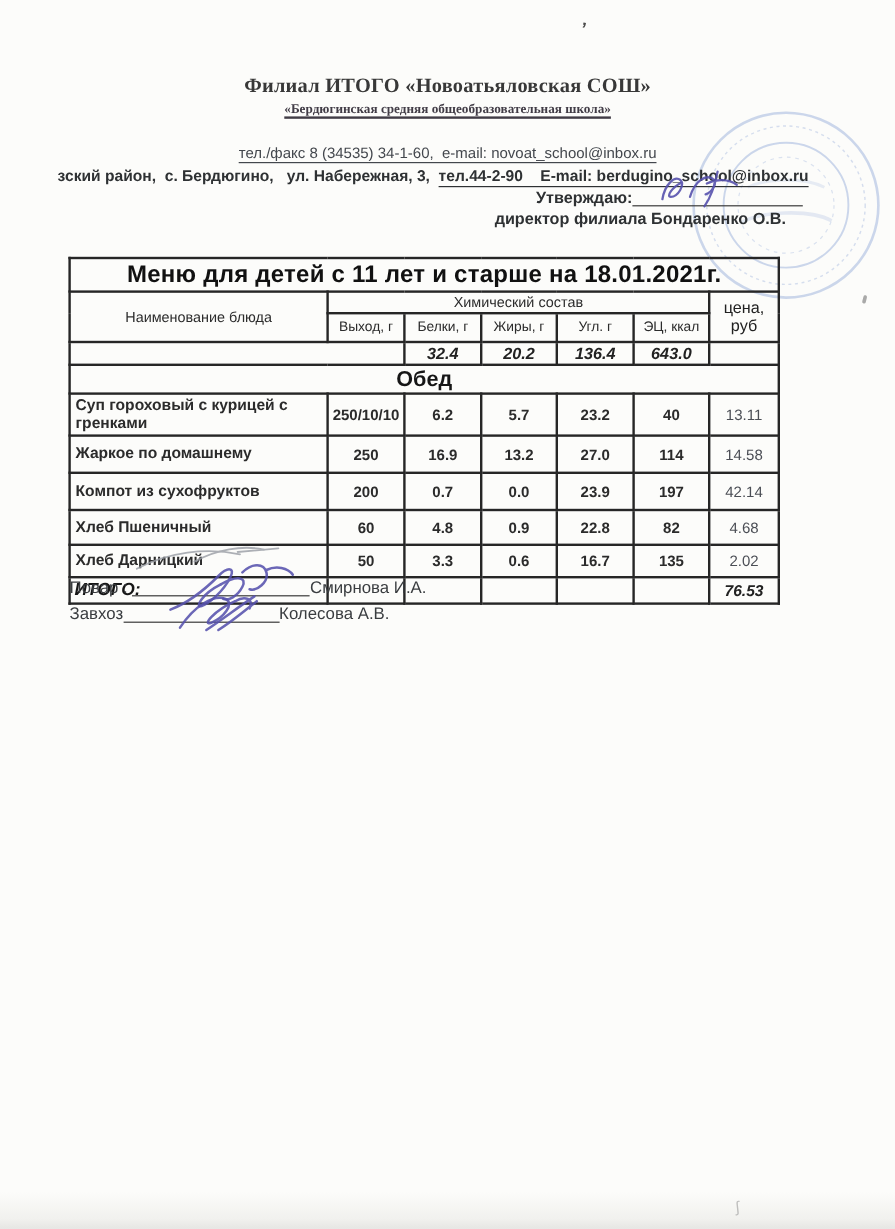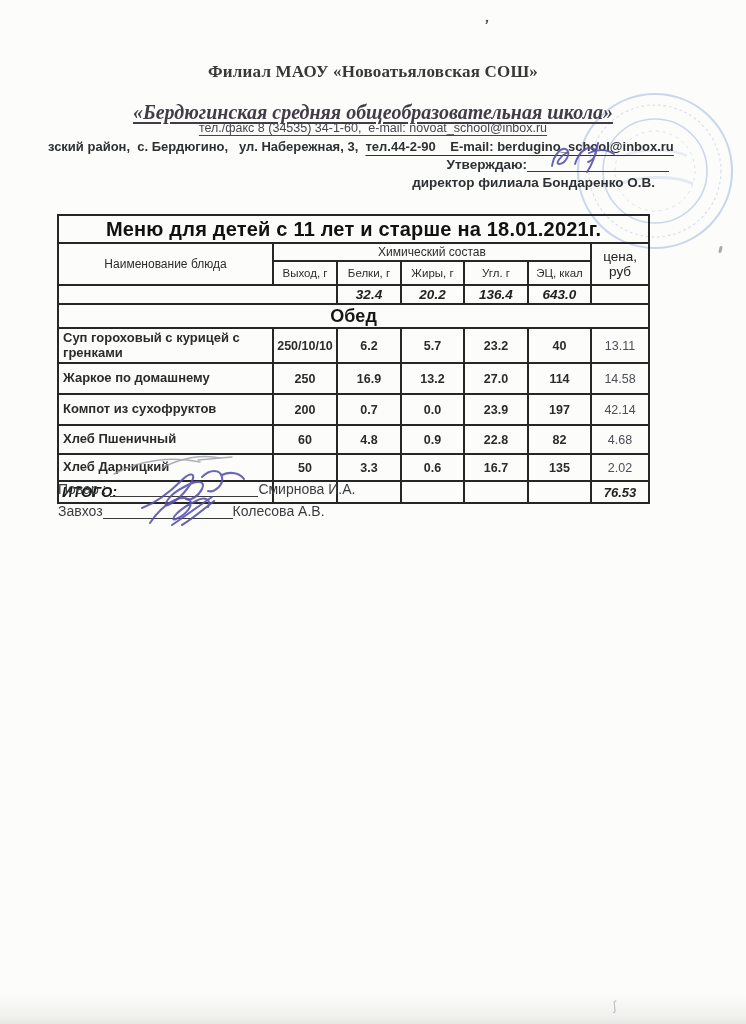--- a/index.html
+++ b/index.html
@@ -9,21 +9,21 @@
     font-family:"Liberation Sans", sans-serif;
     -webkit-font-smoothing:antialiased;
   }
   .sheet{
     position:relative;width:746px;height:1024px;overflow:hidden;
     background:linear-gradient(180deg,#fcfcfa 0%,#fcfcfa 97%,#f1f1ee 99.2%,#e6e6e3 100%);
   }
   
   .hdr-line{position:absolute;left:0;width:746px;text-align:center;}
   .h1{top:62px;font-family:"Liberation Serif", serif;font-weight:bold;font-size:17px;color:#383838;letter-spacing:.2px;}
-  .h2{top:101px;font-family:"Liberation Serif", serif;font-weight:bold;font-size:20px;color:#413c46;font-style:italic;}
+  .h2{top:85px;font-family:"Liberation Serif", serif;font-weight:bold;font-size:11px;color:#413c46;}
   .h2 span{text-decoration:underline;text-underline-offset:3px;text-decoration-thickness:1.5px;}
   .h3{top:106px;font-size:12.5px;color:#43474d;}
   .h3 span,.h4 span{text-decoration:underline;text-underline-offset:3px;white-space:pre;}
   .h4{top:121px;font-size:12.5px;color:#43474d;}
   .h5{position:absolute;left:48px;top:139px;font-size:13px;font-weight:bold;color:#2e3133;white-space:pre;}
   .h5 .uline{text-decoration:underline;text-underline-offset:4px;text-decoration-thickness:1.3px;}
   .approve{position:absolute;top:157px;right:77px;font-size:13.5px;font-weight:bold;color:#2e3133;display:flex;margin-left:18px;}
   .approve .sigline{display:inline-block;width:142px;border-bottom:1.6px solid #3a3a3a;height:14px;}
   .director{position:absolute;top:175px;right:91px;font-size:13.5px;font-weight:bold;color:#2e3133;}
   
@@ -72,21 +72,21 @@
 
   <svg class="stamp" width="166" height="168" viewBox="0 0 166 168">
     <circle cx="84" cy="81" r="77" fill="none" stroke="#89a3d6" stroke-width="2.2"></circle>
     <circle cx="84" cy="81" r="66" fill="none" stroke="#89a3d6" stroke-width="1.2" stroke-dasharray="2.5,3" opacity=".8"></circle>
     <circle cx="84" cy="81" r="52" fill="none" stroke="#89a3d6" stroke-width="1.6"></circle>
     <circle cx="84" cy="81" r="40" fill="none" stroke="#89a3d6" stroke-width="1" stroke-dasharray="3,4" opacity=".7"></circle>
     <path d="M46,96 C62,86 104,84 122,94" fill="none" stroke="#89a3d6" stroke-width="3" opacity=".5"></path>
     <path d="M52,66 C70,58 100,58 116,66" fill="none" stroke="#89a3d6" stroke-width="2.4" opacity=".45"></path>
   </svg>
 
-  <div class="hdr-line h1">Филиал МАОУ «Новоатьяловская СОШ»</div>
+  <div class="hdr-line h1">Филиал ИТОГО «Новоатьяловская СОШ»</div>
   <div class="hdr-line h2"><span>«Бердюгинская средняя общеобразовательная школа»</span></div>
   <div class="hdr-line h4"><span>тел./факс 8 (34535) 34-1-60,  e-mail: novoat_school@inbox.ru</span></div>
   <div class="h5"><span>зский район,  с. Бердюгино,   ул. Набережная, 3,  </span><span class="uline">тел.44-2-90    E-mail: berdugino_school@inbox.ru</span></div>
 
   <div class="approve">
     <span>Утверждаю:</span>
       <span class="sigline"></span>
   </div>
   <div class="director">директор филиала Бондаренко О.В.</div>
 

